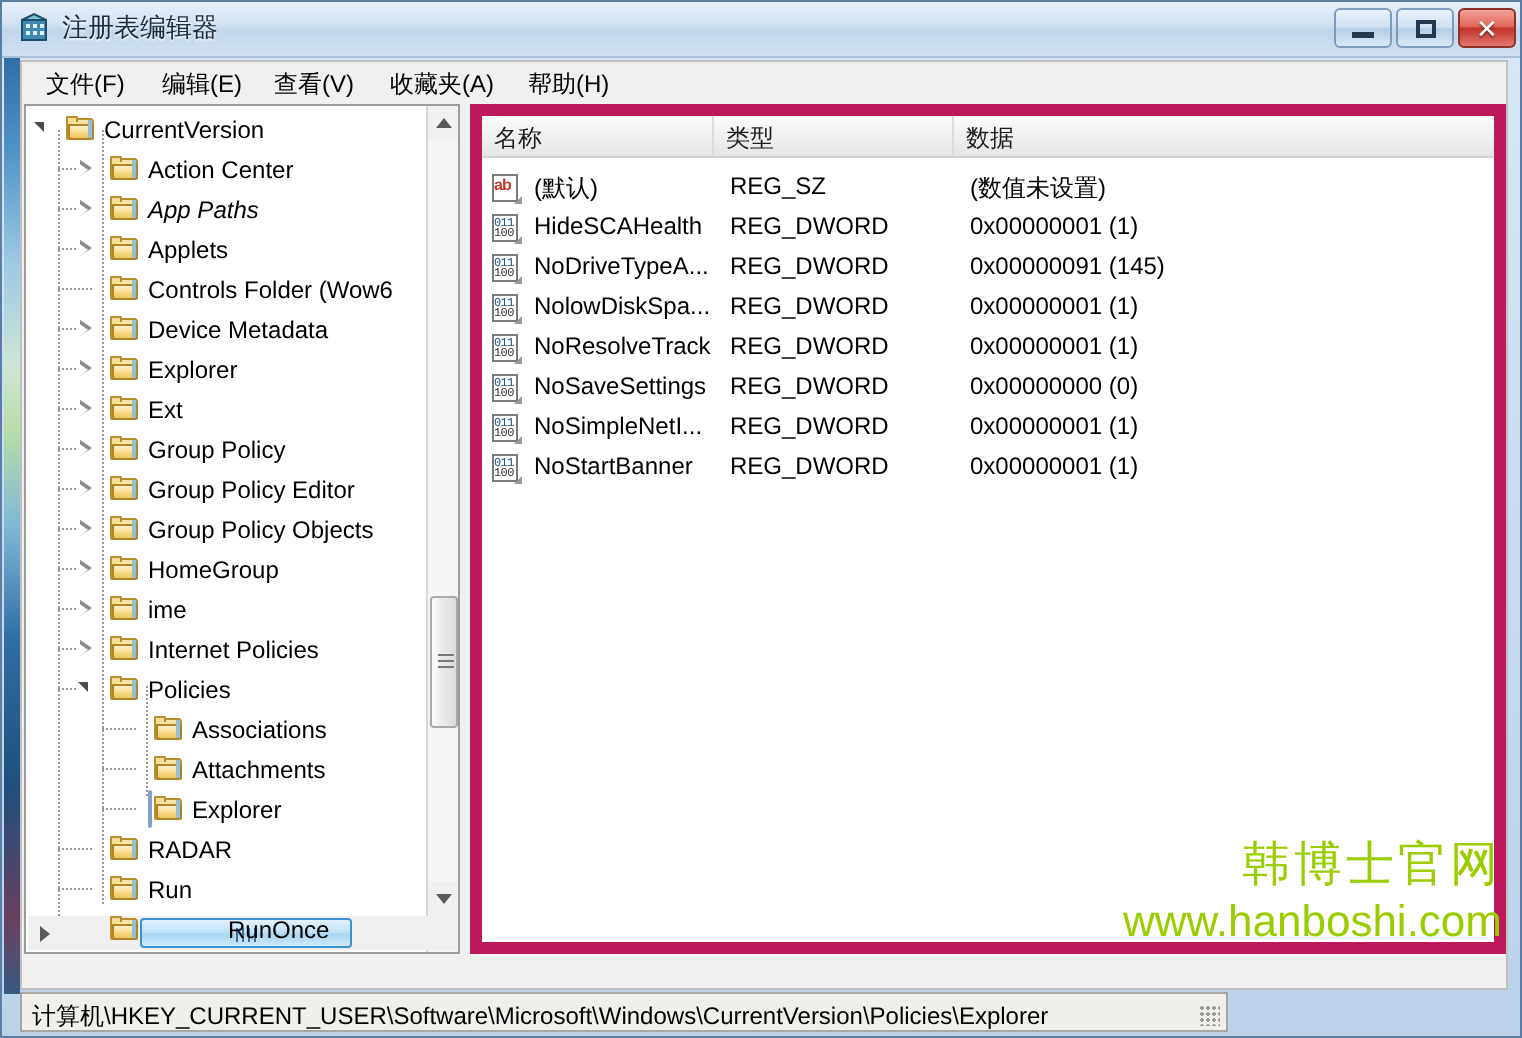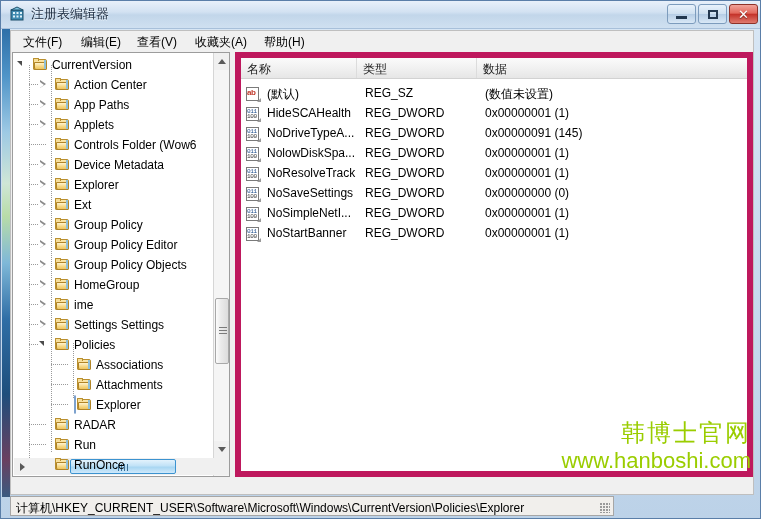--- a/index.html
+++ b/index.html
@@ -378,21 +378,21 @@
             <span class="tree-label" style="position: relative; z-index: 2;">Action Center</span>
           </div>
           <div class="tree-row" style="left: 38px; top: 42px;">
             <span class="tri-wrap-collapsed" style="position: absolute; left: -15px; top: 5px;"></span>
             <span class="folder-icon" style="position: relative; z-index: 2;">
               <span class="back"></span>
               <span class="tab"></span>
               <span class="front"></span>
               <span class="spine"></span>
             </span>
-            <span class="tree-label" style="position: relative; z-index: 2;">App Paths</span>
+            <span class="tree-label" style="position: relative; z-index: 2; font-style: italic;">App Paths</span>
           </div>
           <div class="tree-row" style="left: 38px; top: 62px;">
             <span class="tri-wrap-collapsed" style="position: absolute; left: -15px; top: 5px;"></span>
             <span class="folder-icon" style="position: relative; z-index: 2;">
               <span class="back"></span>
               <span class="tab"></span>
               <span class="front"></span>
               <span class="spine"></span>
             </span>
             <span class="tree-label" style="position: relative; z-index: 2;">Applets</span>
@@ -487,21 +487,21 @@
             <span class="tree-label" style="position: relative; z-index: 2;">ime</span>
           </div>
           <div class="tree-row" style="left: 38px; top: 262px;">
             <span class="tri-wrap-collapsed" style="position: absolute; left: -15px; top: 5px;"></span>
             <span class="folder-icon" style="position: relative; z-index: 2;">
               <span class="back"></span>
               <span class="tab"></span>
               <span class="front"></span>
               <span class="spine"></span>
             </span>
-            <span class="tree-label" style="position: relative; z-index: 2;">Settings Settings</span>
+            <span class="tree-label" style="position: relative; z-index: 2;">Internet Policies</span>
           </div>
           <div class="tree-row" style="left: 38px; top: 282px;">
             <span class="tri-wrap-expanded" style="position: absolute; left: -15px; top: 5px;"></span>
             <span class="folder-icon" style="position: relative; z-index: 2;">
               <span class="back"></span>
               <span class="tab"></span>
               <span class="front"></span>
               <span class="spine"></span>
             </span>
             <span class="tree-label" style="position: relative; z-index: 2;">Policies</span>
@@ -545,21 +545,21 @@
           </div>
           <div class="tree-row" style="left: 38px; top: 382px;">
             <span class="folder-icon" style="position: relative; z-index: 2;">
               <span class="back"></span>
               <span class="tab"></span>
               <span class="front"></span>
               <span class="spine"></span>
             </span>
             <span class="tree-label" style="position: relative; z-index: 2;">Run</span>
           </div>
-          <div class="tree-row" style="left: 38px; top: 402px;">
+          <div class="tree-row" style="left: 38px; top: 402px; gap: 40px;">
             <span class="folder-icon" style="position: relative; z-index: 2;">
               <span class="back"></span>
               <span class="tab"></span>
               <span class="front"></span>
               <span class="spine"></span>
             </span>
             <span class="tree-label" style="position: relative; z-index: 2;">RunOnce</span>
           </div>
           <div class="dotline-v" style="left: 13px; top: 12px; height: 408px;"></div>
           <div class="dotline-v" style="left: 35px; top: 12px; height: 388px;"></div>

